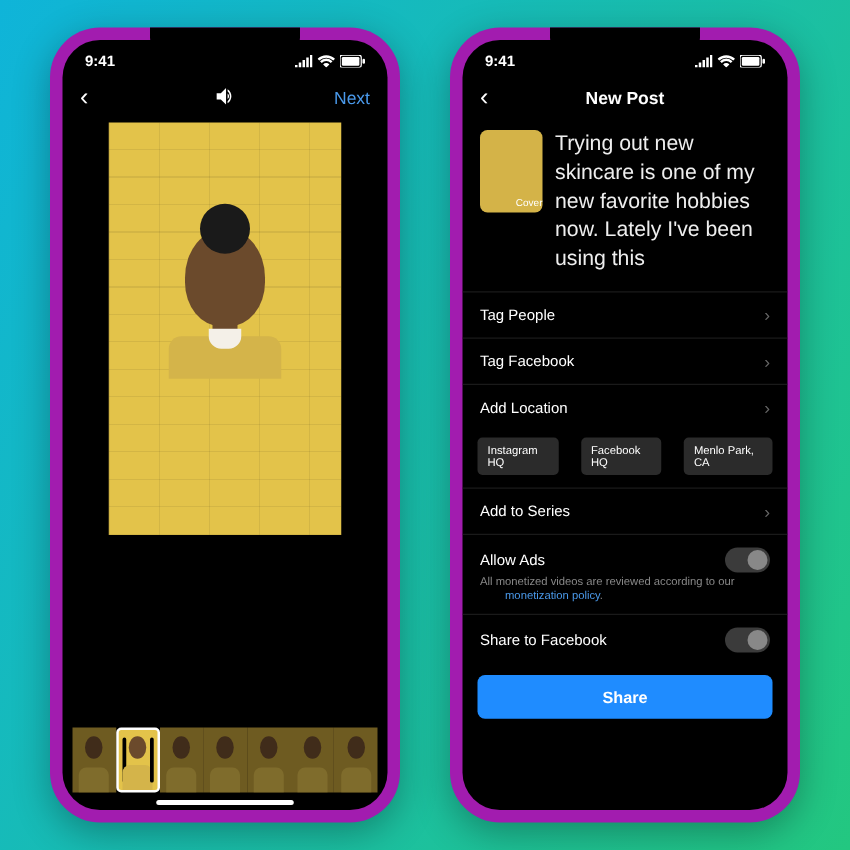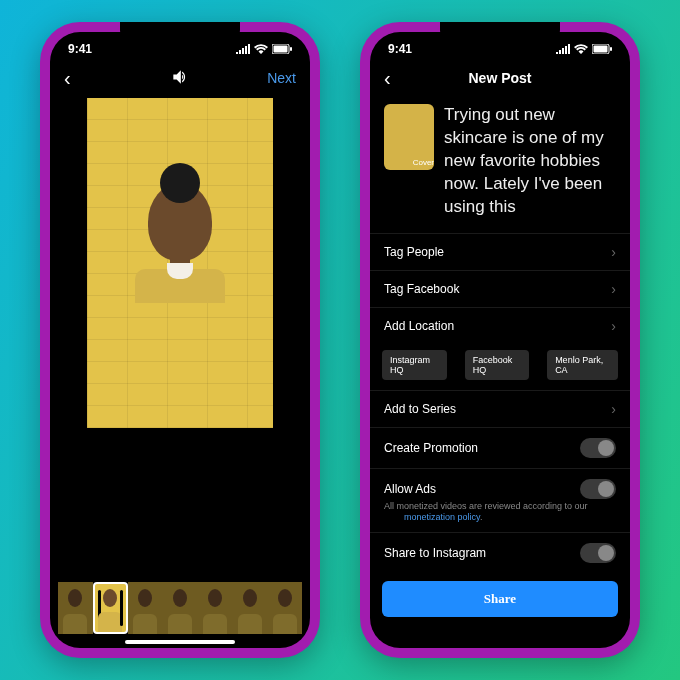--- a/index.html
+++ b/index.html
@@ -66,21 +66,21 @@
   .cover { width:50px; height:66px; background:#d4b348; border-radius:6px; display:flex; align-items:flex-end; justify-content:flex-end; font-size:8px; padding-bottom:3px; }
   .caption { font-size:17px; line-height:1.35; flex:1; color:#eee; }
   .row { display:flex; justify-content:space-between; align-items:center; padding:10px 14px; font-size:12px; border-top:1px solid #1a1a1a;gap:12px; }
   .row .arrow { color:#666; font-size:14px; }
   .toggle { width:36px; height:20px; background:#3b3b3b; border-radius:10px; position:relative; }
   .toggle::after { content:""; position:absolute; right:2px; top:2px; width:16px; height:16px; border-radius:50%; background:#888; }
   .subtext { font-size:9px; color:#888; padding:0 14px 8px; line-height:1.3; }
   .subtext a { color:#4a99ea; text-decoration:none;padding-left:20px; }
   .chipwrap { display:flex; gap:18px; padding:6px 12px 10px; }
   .chip { background:#2b2b2b; border-radius:4px; padding:5px 8px; font-size:9px; }
-  .share-btn { margin:8px 12px 4px; background:#1f8cff; text-align:center; padding:10px; border-radius:6px; font-size:13px; font-weight:600;font-family:Liberation Serif, serif; }
+  .share-btn { margin:8px 12px 4px; background:#1f8cff; text-align:center; padding:10px; border-radius:6px; font-size:13px; font-weight:600; }
   .draft { text-align:center; font-size:11px; color:#4a99ea; padding:8px 0 2px; }
   .rows-scroll { flex:1; overflow:hidden; display:flex; flex-direction:column; }
 
   
   .face { position:absolute; left:50%; top:44%; transform:translate(-50%,-50%); width:90px; height:120px; }
   .head { width:64px; height:78px; background:#6b4a2c; border-radius:50% 50% 45% 45%; margin:0 auto; position:relative; }
   .hair { position:absolute; top:-20px; left:50%; transform:translateX(-50%); width:40px; height:40px; background:#1a1a1a; border-radius:50%; }
   .neck { width:20px; height:14px; background:#6b4a2c; margin:-4px auto 0; }
   .collar { width:90px; height:34px; background:#d4b44a; border-radius:10px 10px 0 0; margin-top:-2px; position:relative; }
   .collar::before { content:""; position:absolute; top:-6px; left:50%; transform:translateX(-50%); width:26px; height:16px; background:#f4f0e8; border-radius:0 0 10px 10px; }
@@ -235,32 +235,28 @@
       </div>
       <div class="chipwrap">
         <div class="chip">Instagram HQ</div>
         <div class="chip">Facebook HQ</div>
         <div class="chip">Menlo Park, CA</div>
       </div>
       <div class="row">
         <span>Add to Series</span>
         <span class="arrow">›</span>
       </div>
-      <div class="row">
-        <span>Create Promotion</span>
-        <div class="toggle"></div>
-      </div>
       <div class="row" style="padding-bottom:2px;">
         <span>Allow Ads</span>
         <div class="toggle"></div>
       </div>
       <div class="subtext">
         <span>All monetized videos are reviewed according to our </span><a>monetization policy</a>.
       </div>
       <div class="row">
-        <span>Share to Instagram</span>
+        <span>Share to Facebook</span>
         <div class="toggle"></div>
       </div>
 
       <div class="share-btn">Share</div>
     </div>
   </div>
 </div>
 
 </body></html>

